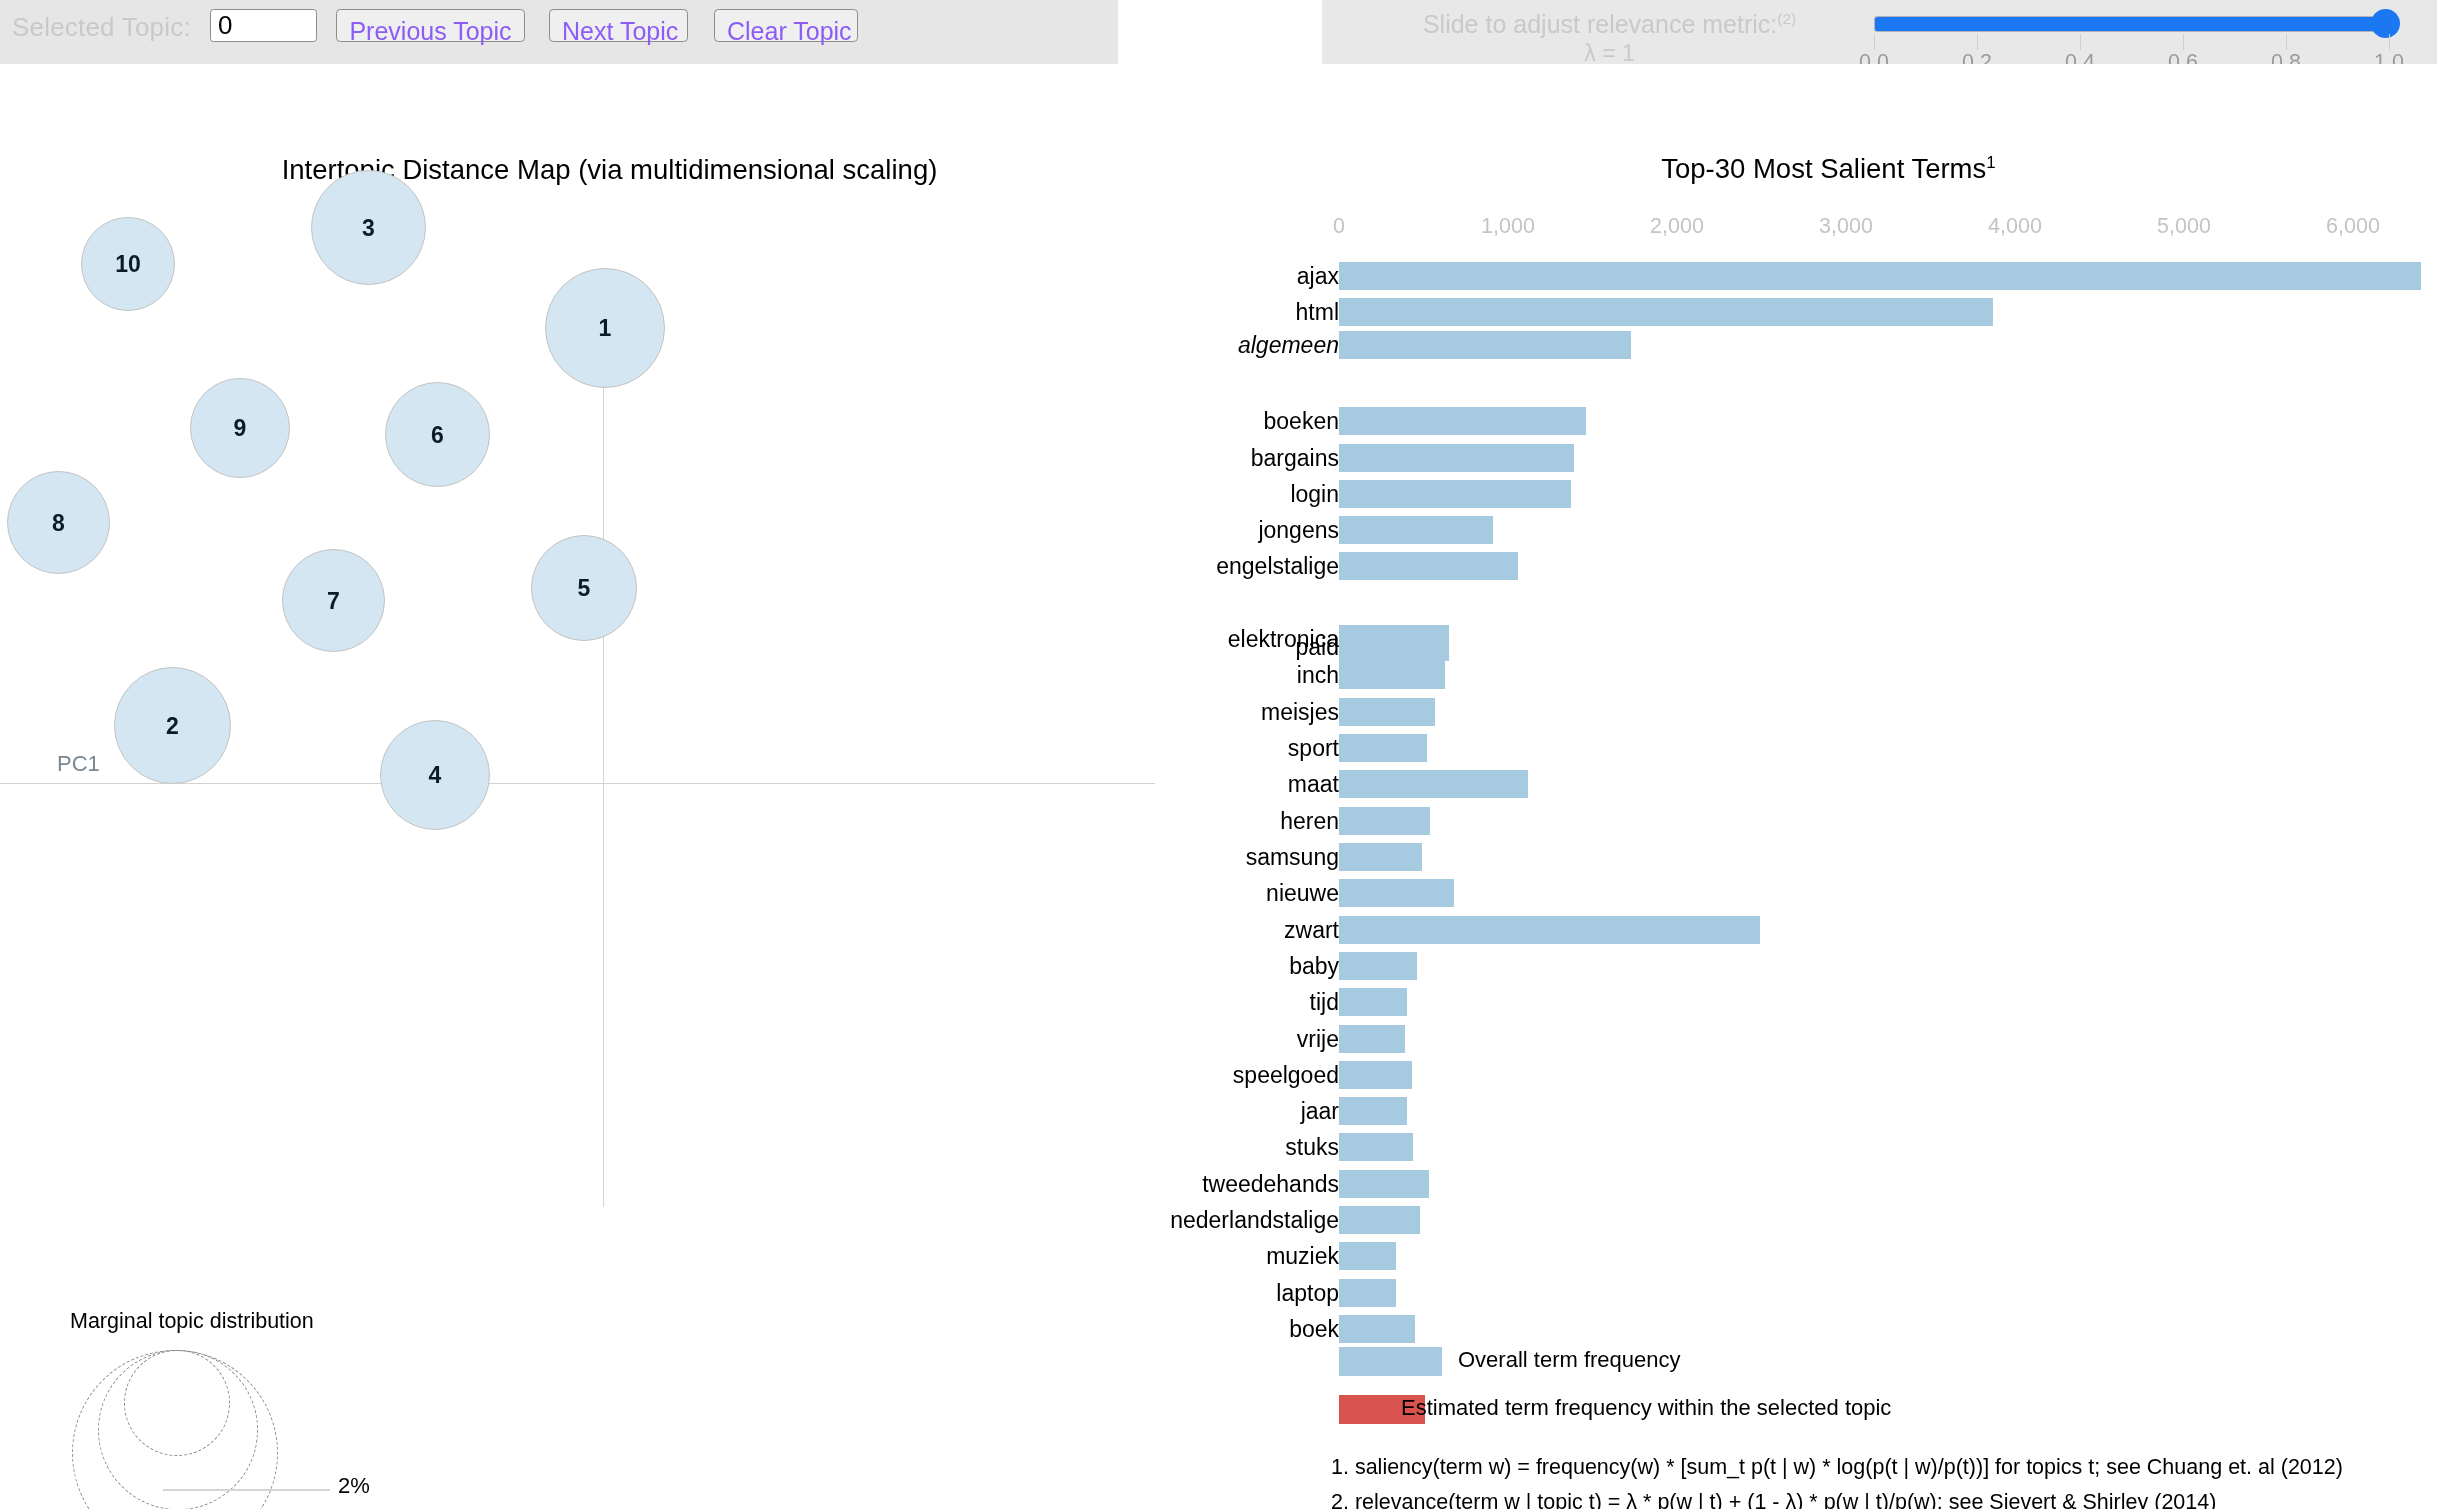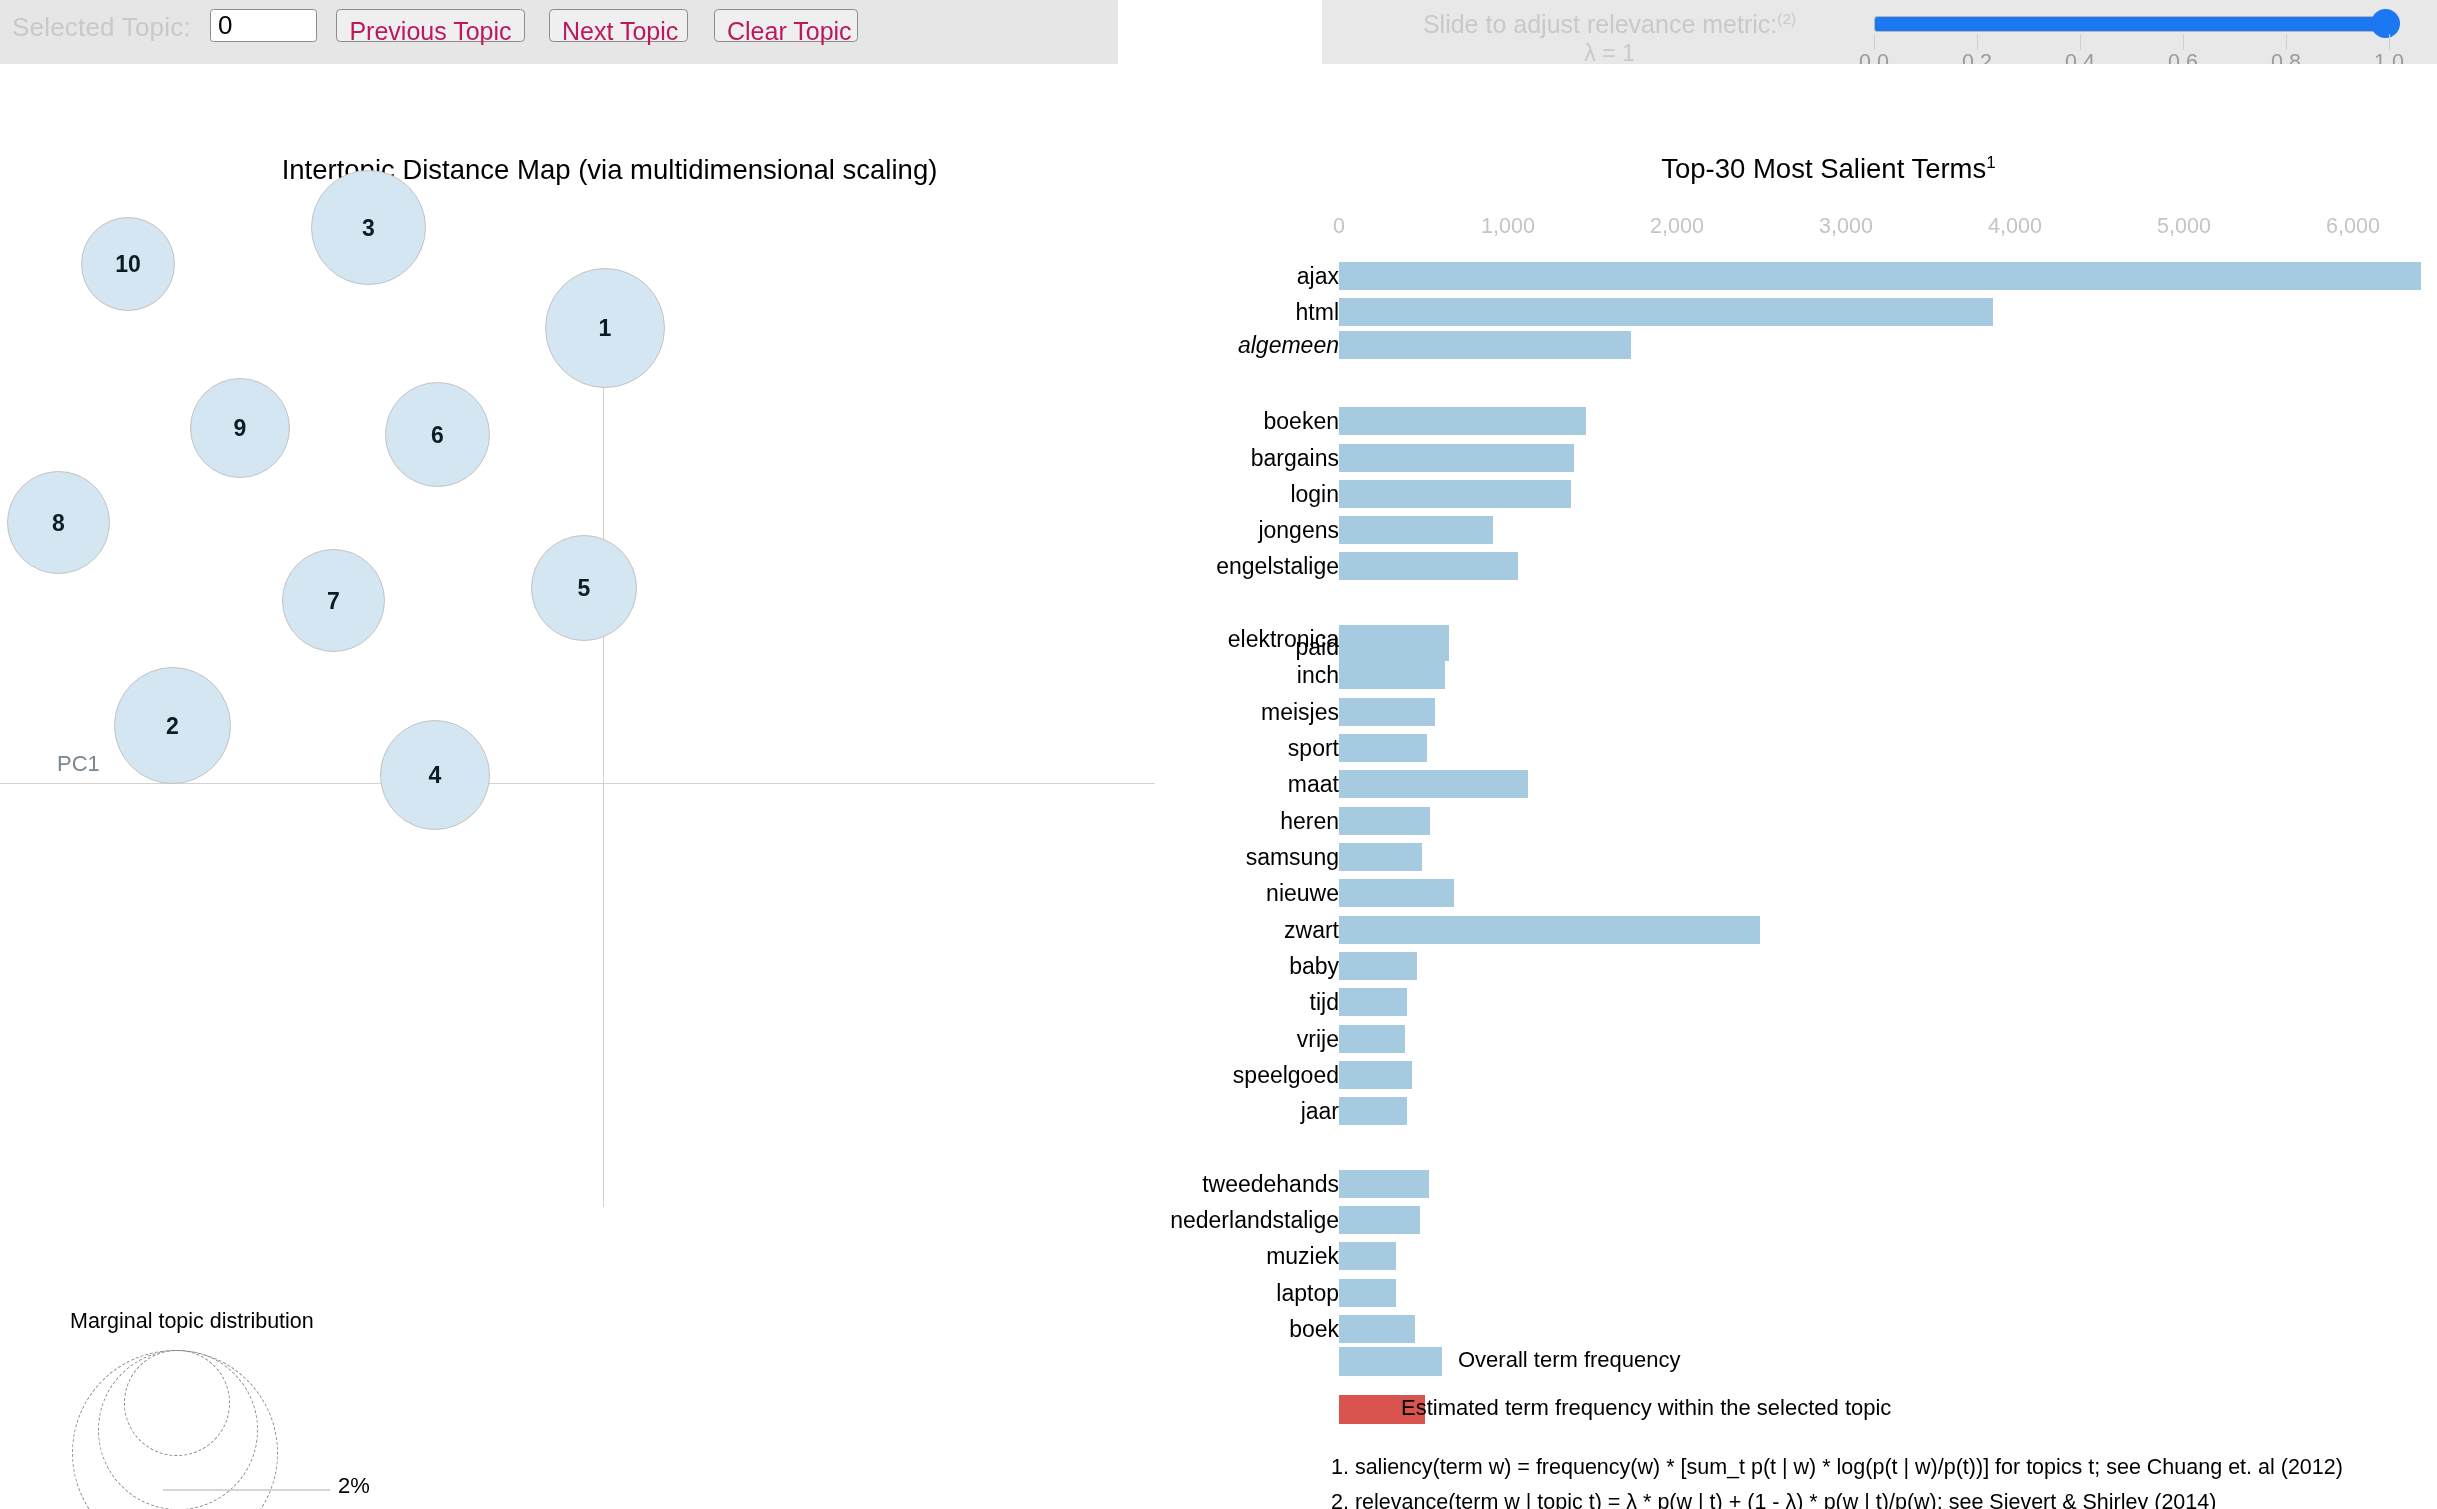--- a/index.html
+++ b/index.html
@@ -59,21 +59,21 @@
   }
   .topic-btn {
     position: absolute;
     top: 8.6px;
     height: 33px;
     background: #efefef;
     border: 1.7px solid #8c8c8c;
     border-radius: 4.3px;
     font-size: 25px;
     font-family: "Liberation Sans", sans-serif;
-    color: #be185d;
+    color: #8b5cf6;
     padding: 8px 12px;
     box-sizing: border-box;
     line-height: 27.5px;
     cursor: pointer;
     white-space: nowrap;
   }
   #btn-prev { left: 336px; width: 189px; }
   #btn-next { left: 549px; width: 139px; }
   #btn-clear { left: 714px; width: 144px; }
 
@@ -503,20 +503,24 @@
           <div class="bar-rect" style="width: 66px; background: rgb(166, 202, 224);"></div>
         </div>
         <div class="bar-row" style="top: 799px;">
           <div class="bar-term">speelgoed</div>
           <div class="bar-rect" style="width: 73px; background: rgb(166, 202, 224);"></div>
         </div>
         <div class="bar-row" style="top: 835px;">
           <div class="bar-term">jaar</div>
           <div class="bar-rect" style="width: 68px; background: rgb(166, 202, 224);"></div>
         </div>
+        <div class="bar-row" style="top: 871px;">
+          <div class="bar-term">stuks</div>
+          <div class="bar-rect" style="width: 74px; background: rgb(166, 202, 224);"></div>
+        </div>
         <div class="bar-row" style="top: 908px;">
           <div class="bar-term">tweedehands</div>
           <div class="bar-rect" style="width: 90px; background: rgb(166, 202, 224);"></div>
         </div>
         <div class="bar-row" style="top: 944px;">
           <div class="bar-term">nederlandstalige</div>
           <div class="bar-rect" style="width: 81px; background: rgb(166, 202, 224);"></div>
         </div>
         <div class="bar-row" style="top: 980px;">
           <div class="bar-term">muziek</div>

